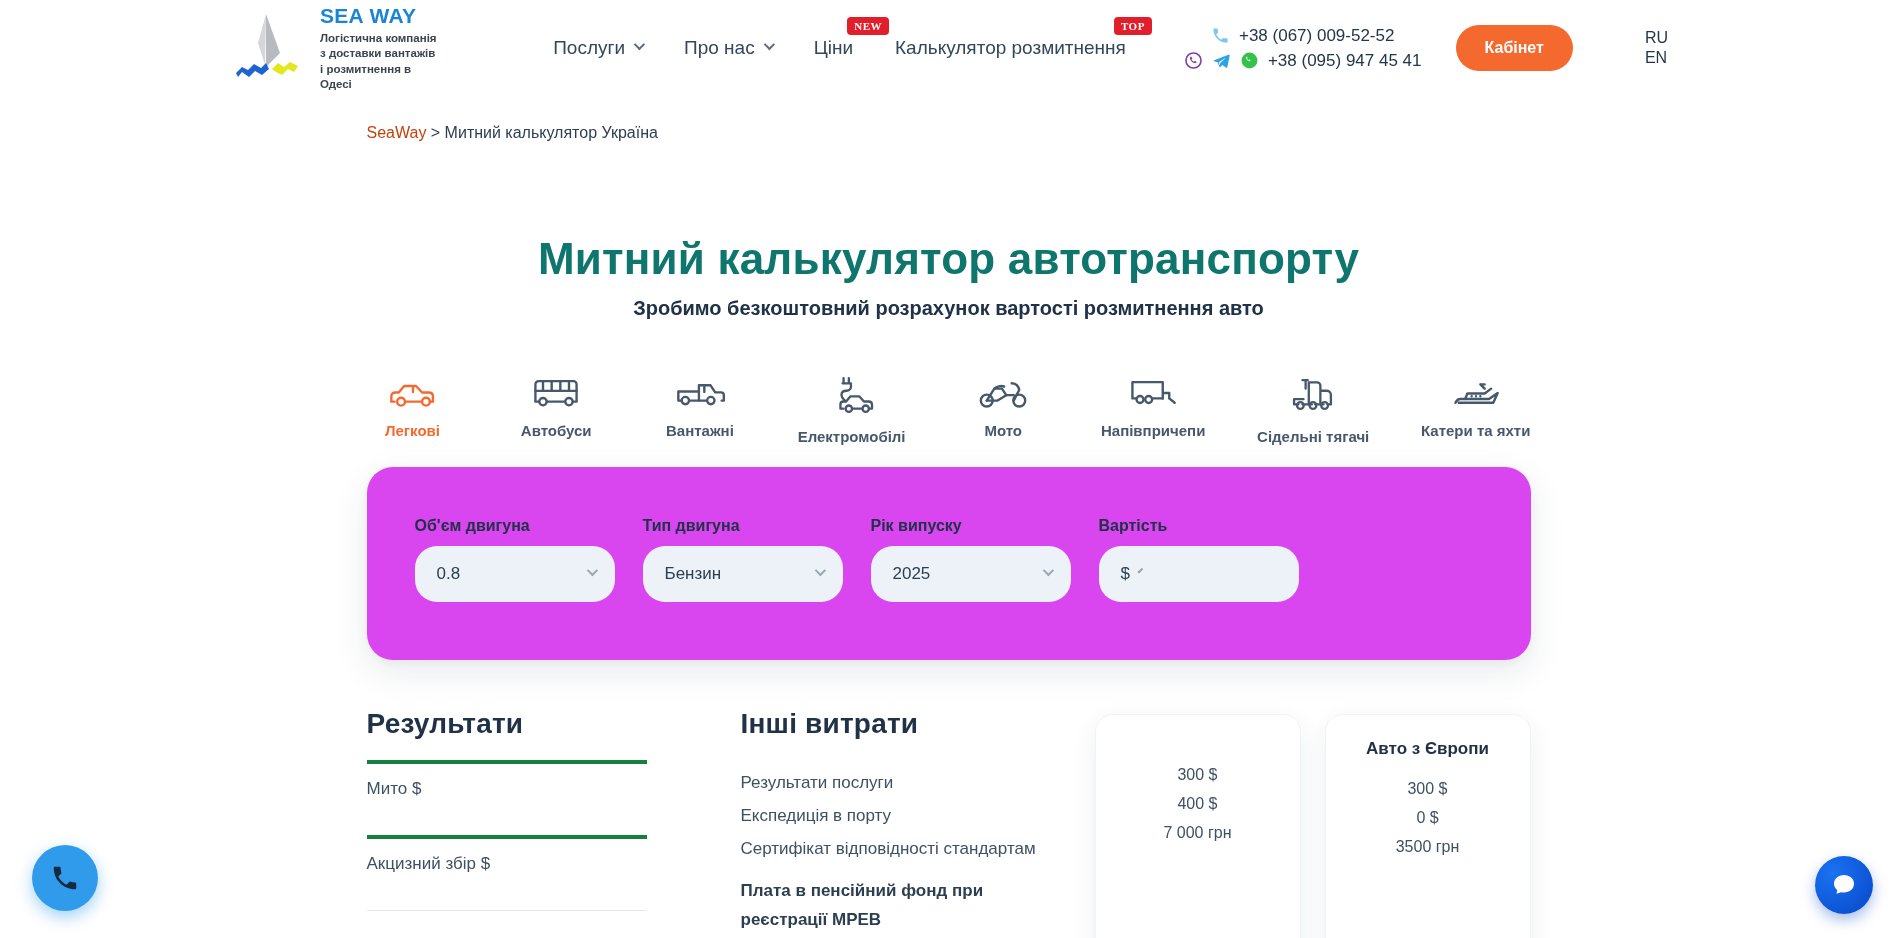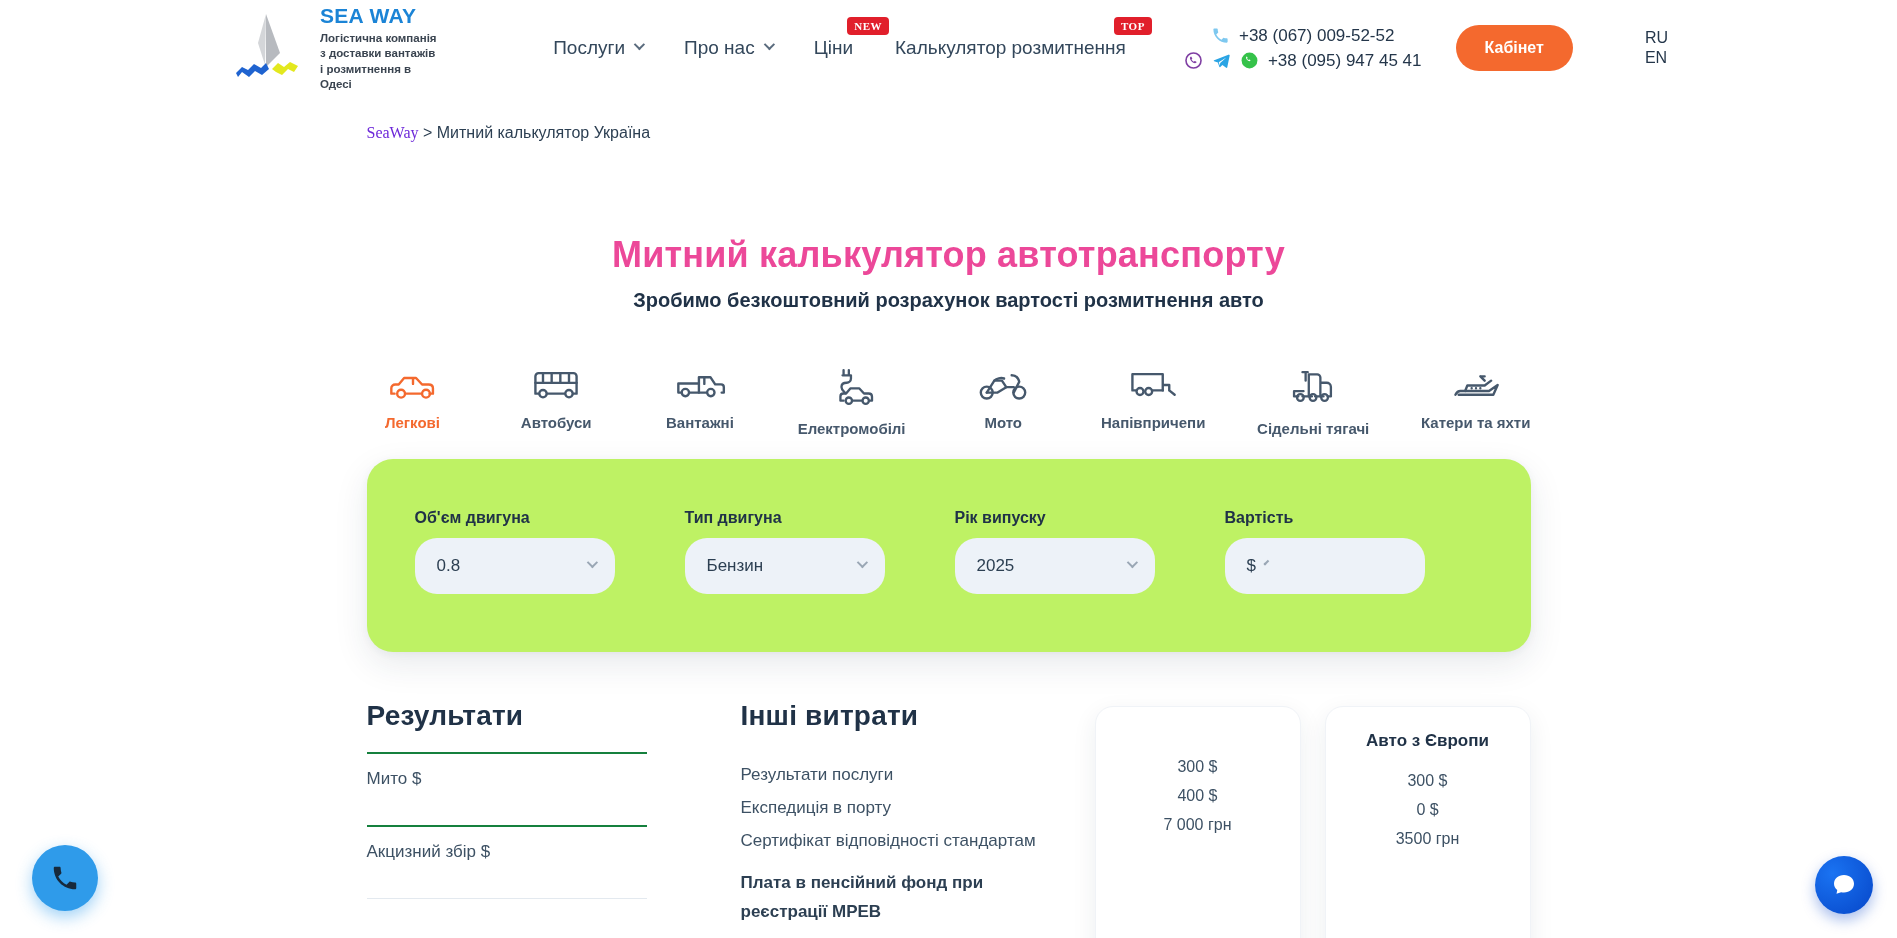--- a/index.html
+++ b/index.html
@@ -29,55 +29,55 @@
 
   .cabinet-btn { margin-left:34px; background:#f4692e; color:#fff; border:none; cursor:pointer;
     font-family:inherit; font-weight:bold; font-size:16px; padding:14px 29px; border-radius:26px; }
   .langs { margin-left:72px; display:flex; flex-direction:column; gap:2px; font-size:16px; color:#24364a; }
   .lang { cursor:pointer; }
 
   
   .container { width:1164px; margin:0 auto; position:relative; }
 
   .breadcrumb { margin-top:28px; font-size:16px; color:#2c3f52; }
-  .breadcrumb a { color:#6d28d9; text-decoration:none; cursor:pointer;font-family:Liberation Serif, serif; }
+  .breadcrumb a { color:#c2410c; text-decoration:none; cursor:pointer; }
 
   .hero { text-align:center; margin-top:92px; }
-  .hero h1 { font-size:36px; color:#ec4899; letter-spacing:.2px; }
+  .hero h1 { font-size:44px; color:#0f766e; letter-spacing:.2px; }
   .hero h2 { font-size:20px; color:#203247; margin-top:13px; }
 
   
   .tabs { display:flex; justify-content:space-between; margin-top:56px; }
   .tab { display:flex; flex-direction:column; align-items:center; gap:12px; cursor:pointer; min-width:92px; }
   .tab svg { stroke:#46586c; }
   .tab .tab-label { font-size:15px; font-weight:bold; color:#46586c; white-space:nowrap; }
   .tab.active svg { stroke:#f4692e; }
   .tab.active .tab-label { color:#f4692e; }
 
   
-  .calc-card { margin-top:22px; background:#bef264; border-radius:26px;
+  .calc-card { margin-top:22px; background:#d946ef; border-radius:26px;
     box-shadow:0 12px 34px rgba(30,50,70,.10), 0 2px 8px rgba(30,50,70,.05);
-    padding:50px 48px 58px; display:flex; gap:70px; }
+    padding:50px 48px 58px; display:flex; gap:28px; }
   .field { width:200px; }
   .field-label { font-size:16px; font-weight:bold; color:#203247; margin-bottom:11px; }
   .select { height:56px; background:#edf2f8; border-radius:22px; display:flex; align-items:center;
     padding:0 20px 0 22px; cursor:pointer; font-size:17px; color:#2c3f52; }
   .select .sel-val { flex:1; }
   .select .chev { border-color:#9aa7b5; }
   .select.currency .sel-val { flex:0 0 auto; margin-right:8px; }
   .select.currency .cur-input { flex:1; border:none; background:transparent; height:100%;
     font-family:inherit; font-size:17px; color:#2c3f52; outline:none; margin-left:12px; }
   .select.currency .chev { width:6px; height:6px; }
 
   
   .results-section { display:flex; align-items:flex-start; margin-top:48px; }
   .res-col { width:280px; }
   .res-col h2, .exp-col h2 { font-size:28px; color:#203247; letter-spacing:.2px; }
   .res-rows { margin-top:20px; }
-  .res-row { border-top:2px solid #15803d; padding:15px 0 36px; font-size:17px; color:#3d5164; }
+  .res-row { border-top:4px solid #15803d; padding:15px 0 36px; font-size:17px; color:#3d5164; }
   .res-end { border-top:1px solid #e3e9ef; height:10px; }
 
   .exp-col { width:354px; margin-left:94px; }
   .exp-items { margin-top:26px; }
   .exp-item { font-size:17px; color:#3d5164; line-height:33px; white-space:nowrap; }
   .exp-item.bold { font-weight:bold; color:#2c3f52; white-space:normal; width:286px; margin-top:11px; line-height:29px; }
 
   .cards-wrap { margin-left:auto; display:flex; gap:24px; margin-top:6px; }
   .price-card { width:206px; min-height:262px; background:#fff; border-radius:18px;
     border:1px solid #f0f3f7; box-shadow:0 8px 24px rgba(30,50,70,.08); padding:24px 14px; text-align:center; }

